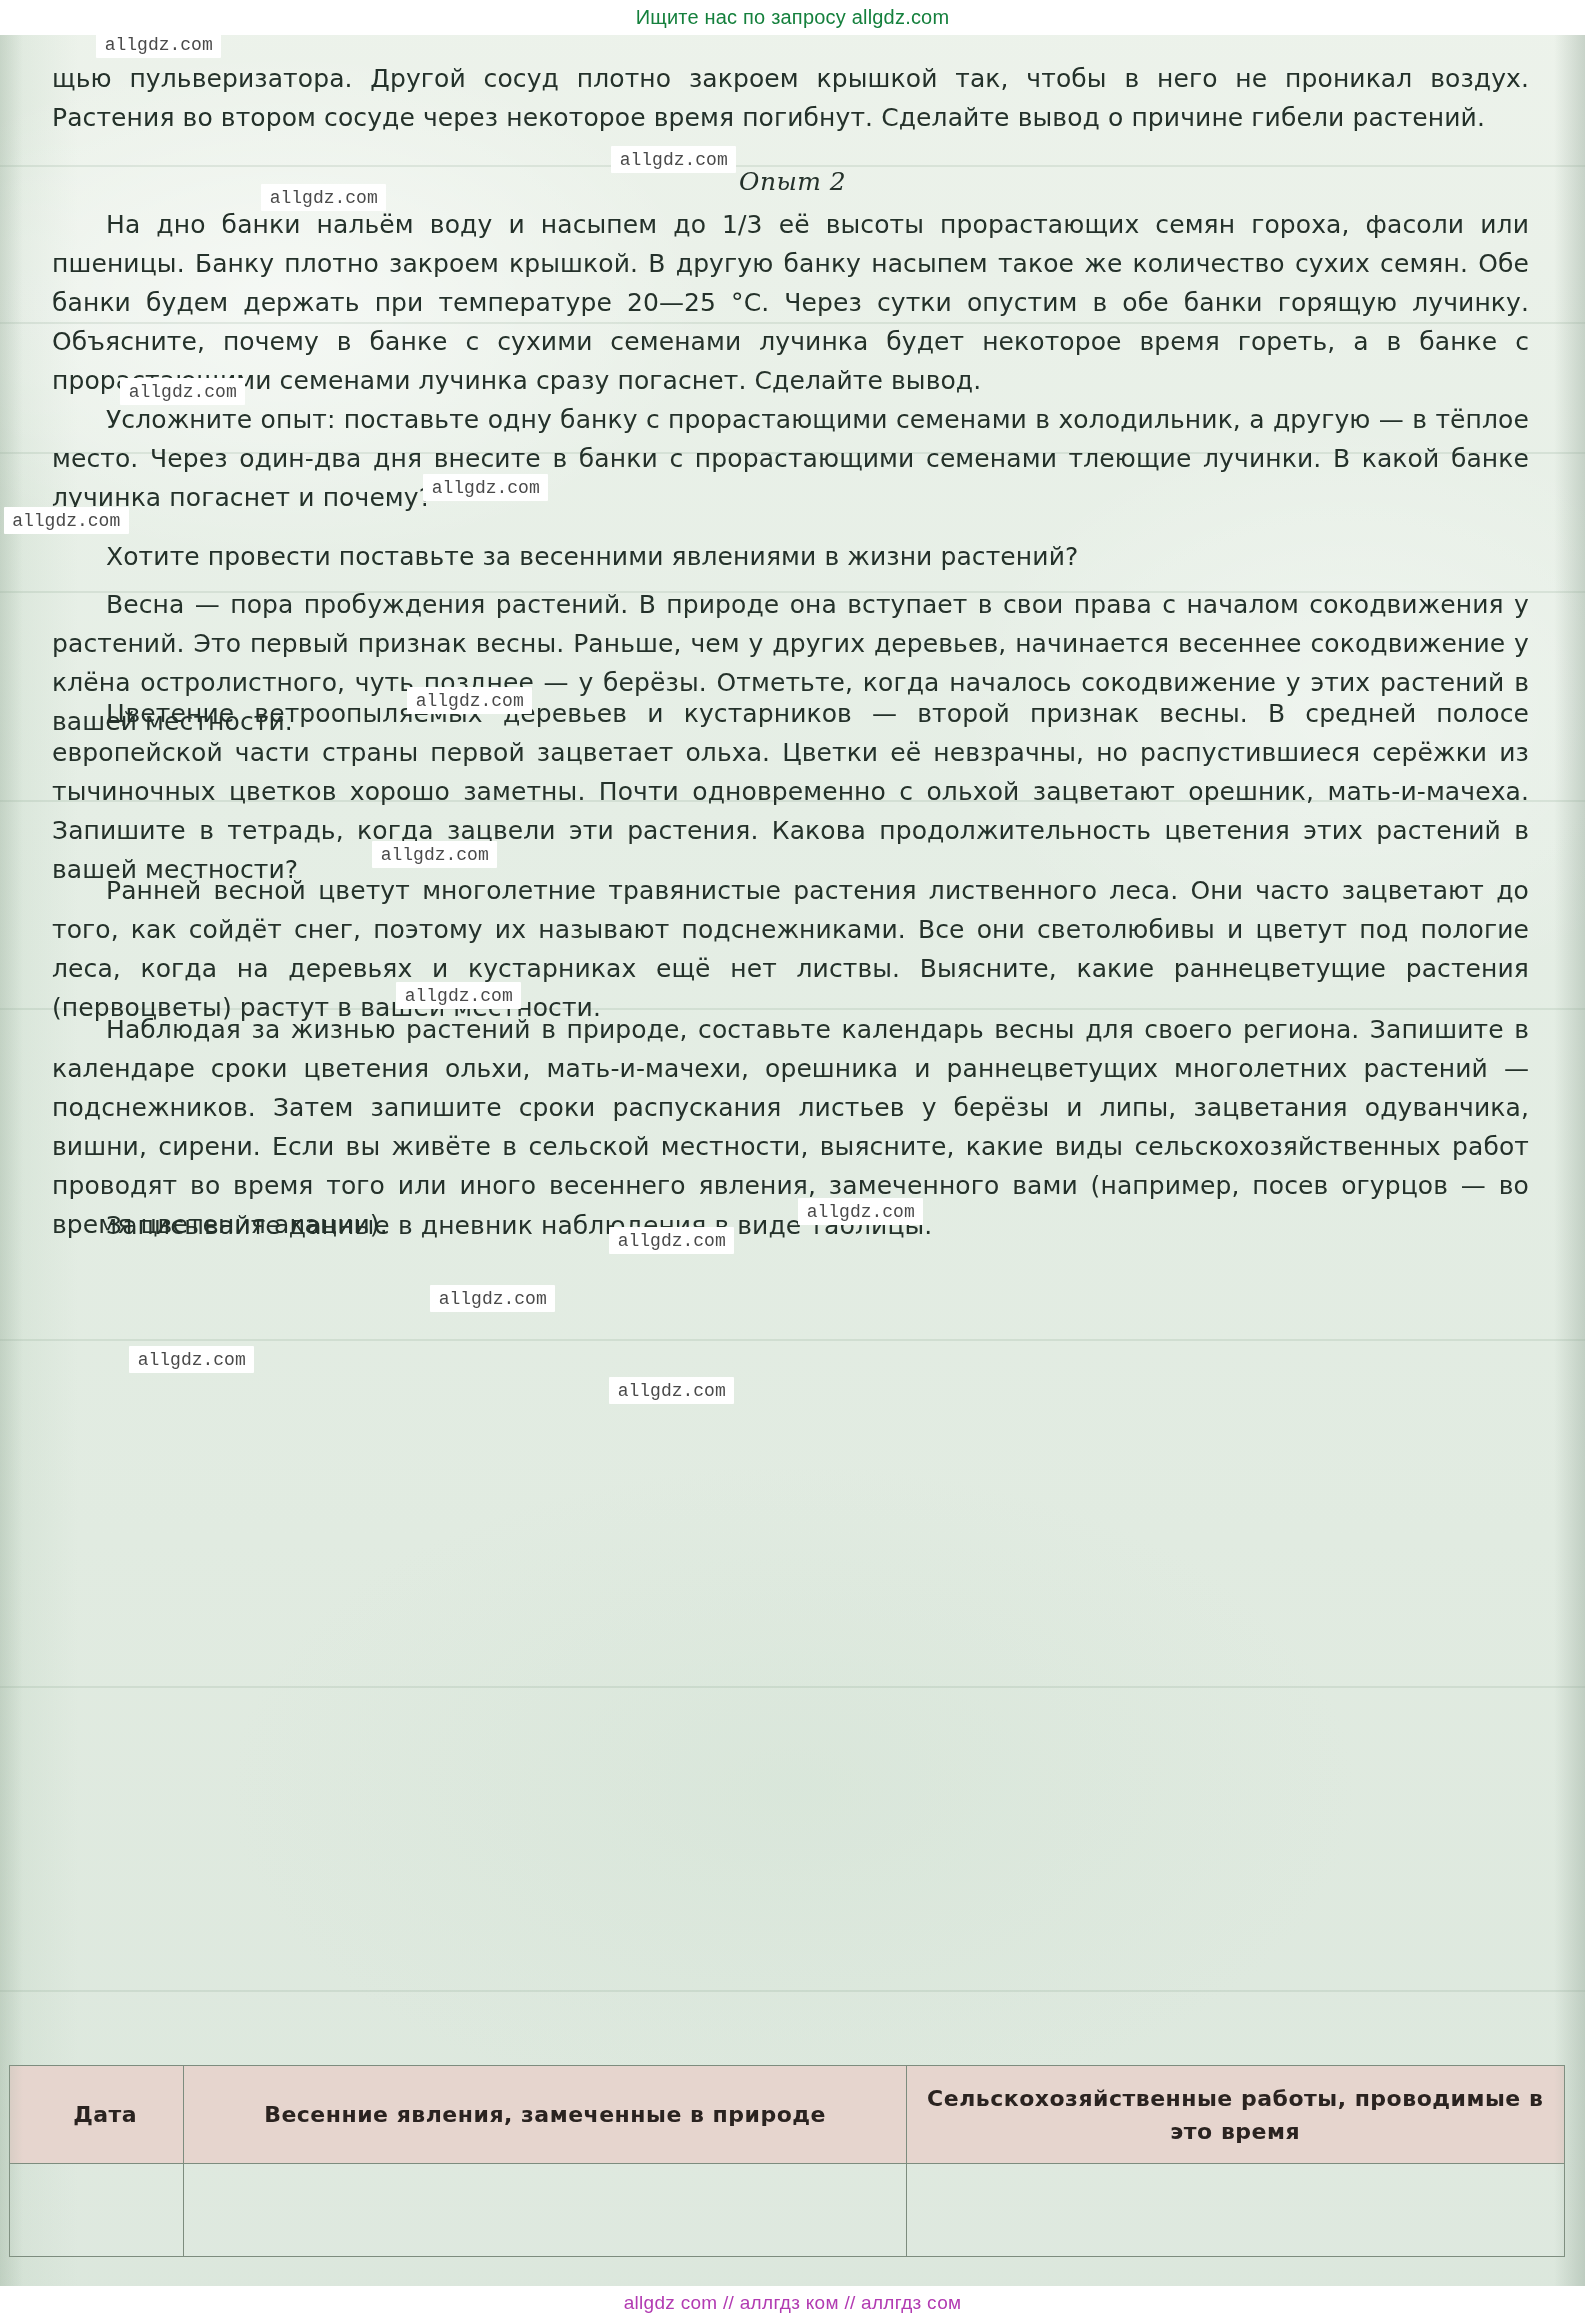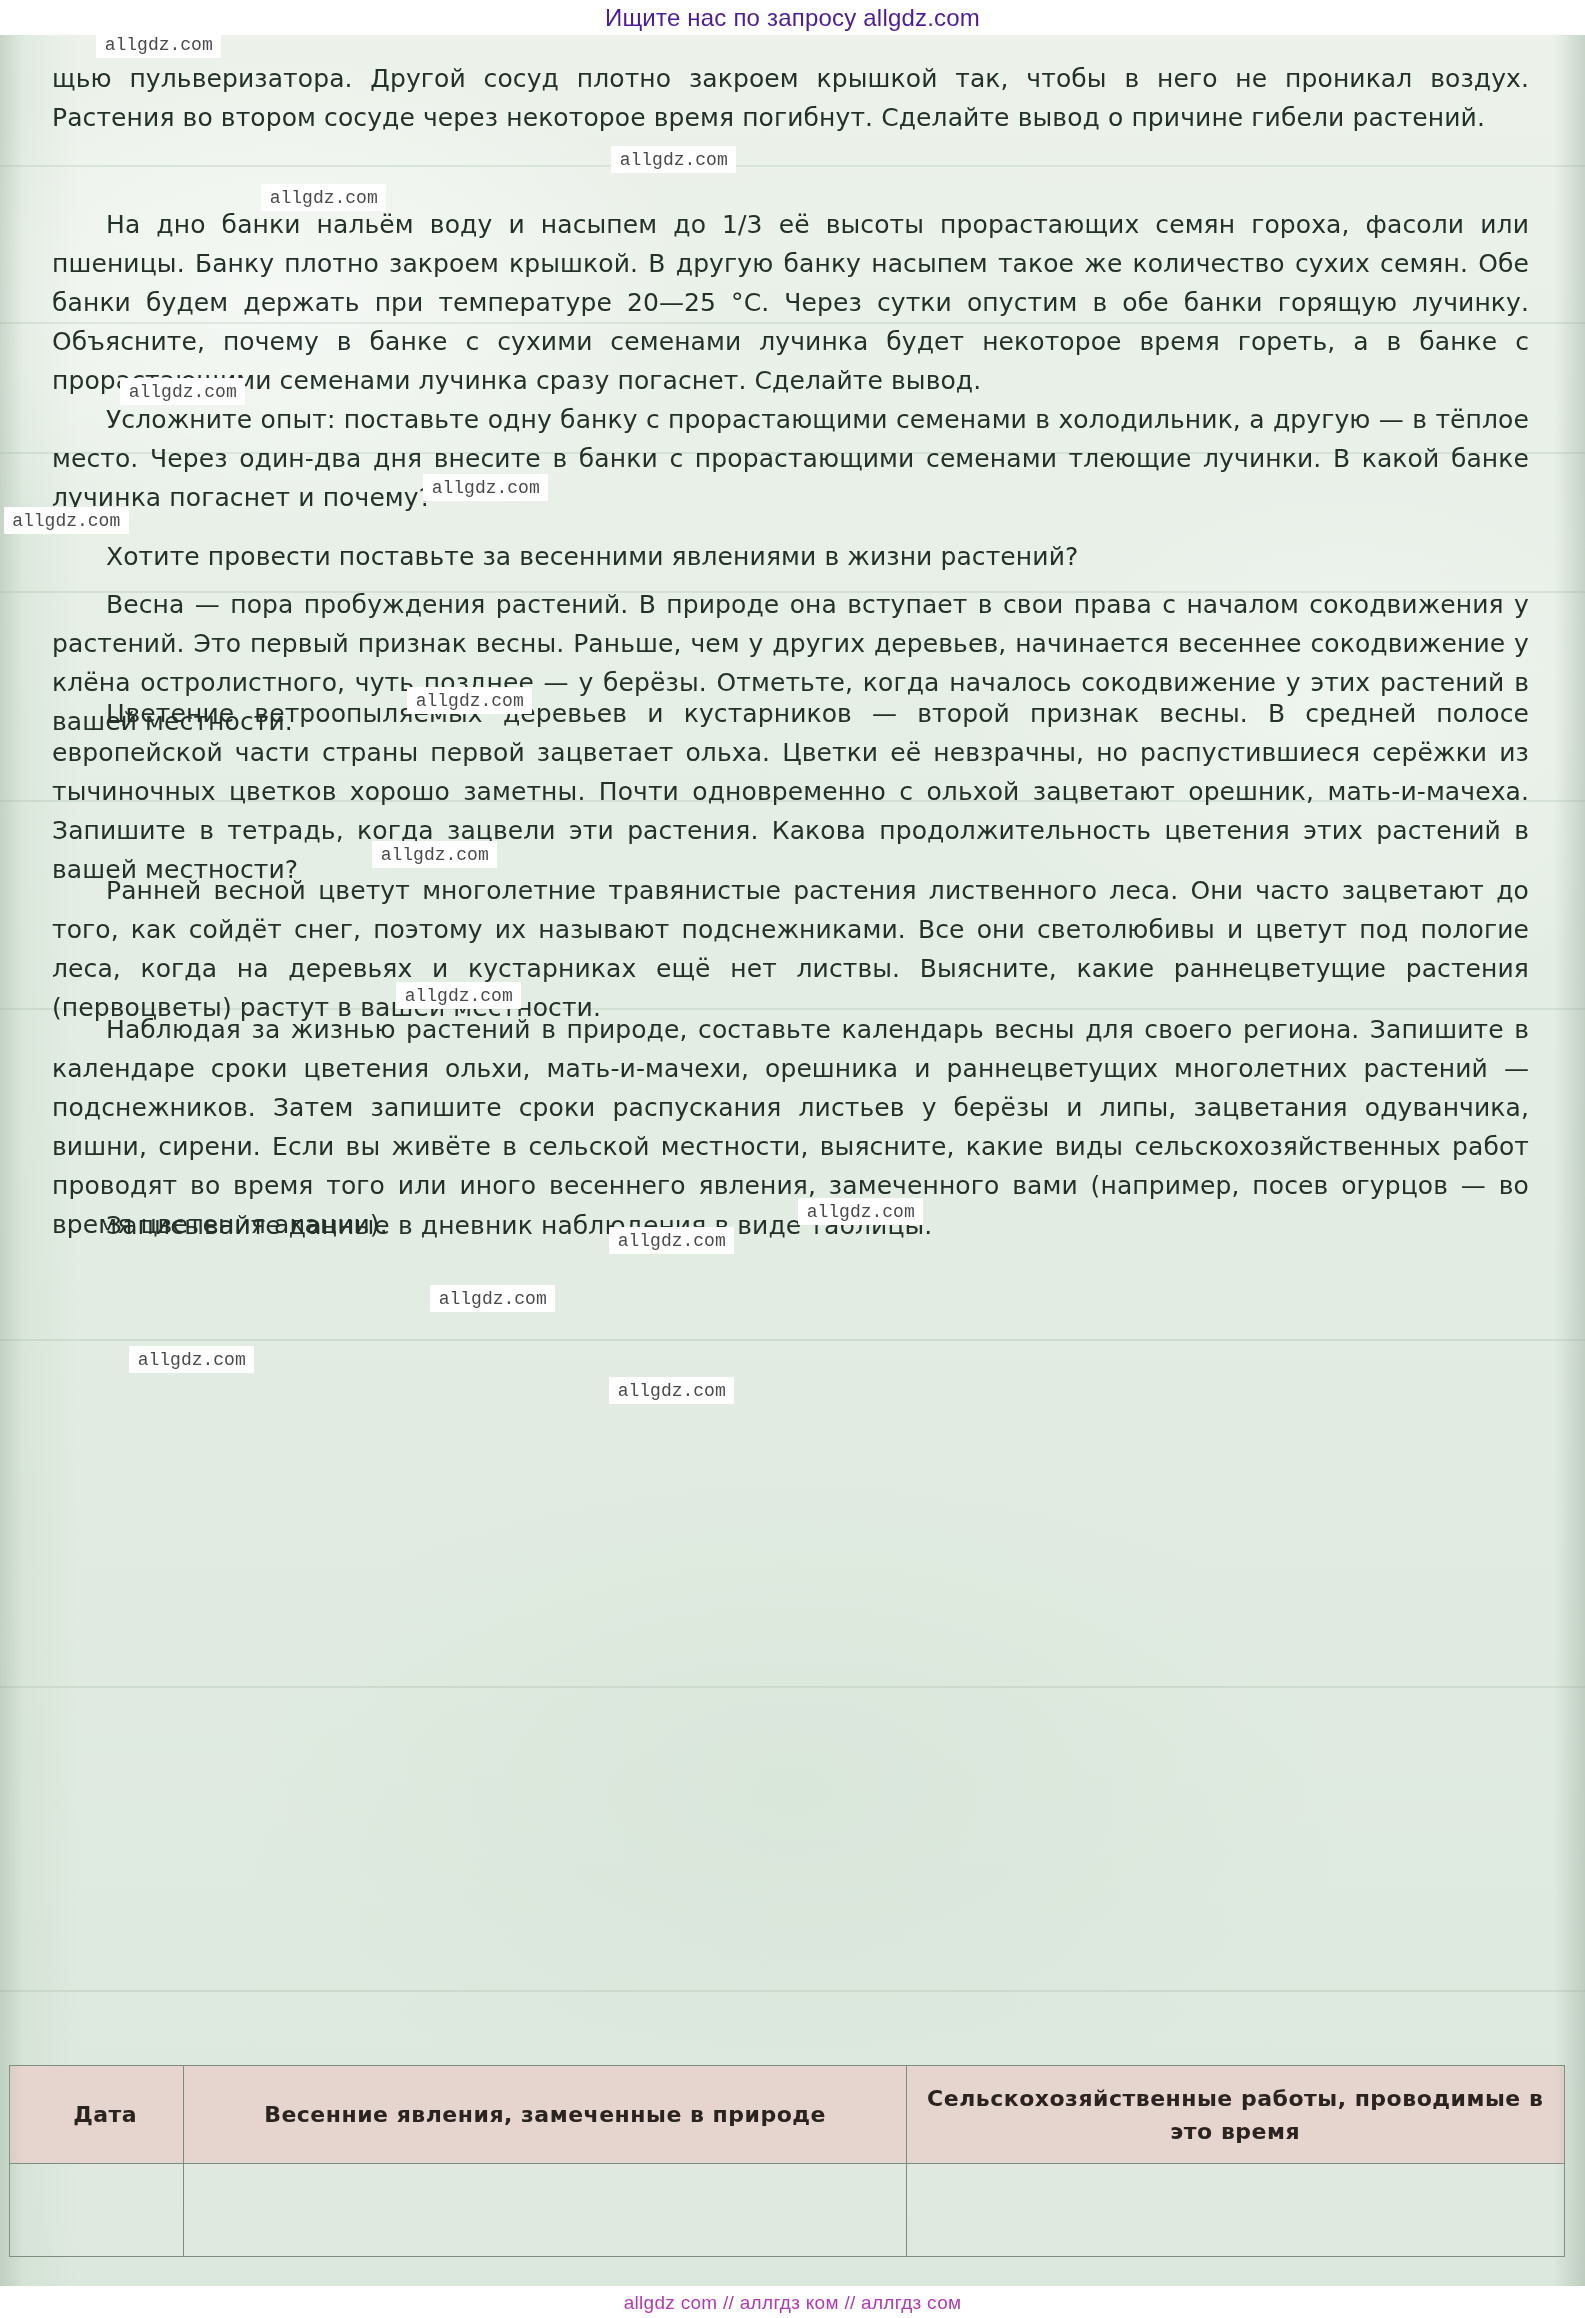--- a/index.html
+++ b/index.html
@@ -22,22 +22,22 @@
     left: 0;
     width: 1585px;
     height: 35px;
     display: flex;
     align-items: center;
     justify-content: center;
     background: #ffffff;
     z-index: 40;
   }
   .top-banner-text {
-    color: #4c1d95;
-    font-size: 24px;
+    color: #15803d;
+    font-size: 20px;
     font-family: "Liberation Sans", sans-serif;
     letter-spacing: 0.2px;
   }
 
   
   .page {
     position: absolute;
     top: 35px;
     left: 0;
     width: 1585px;
@@ -220,20 +220,21 @@
   <div class="bleed" style="top:765px;"></div>
   <div class="bleed" style="top:973px;"></div>
   <div class="bleed" style="top:1304px;"></div>
   <div class="bleed" style="top:1651px;"></div>
   <div class="bleed" style="top:1955px;"></div>
 
   <div class="content">
 
     <div class="para" style="left:52px; top:24px; width:1477px;">щью пульверизатора. Другой сосуд плотно закроем крышкой так, чтобы в него не проникал воздух. Растения во втором сосуде через некоторое время погибнут. Сделайте вывод о причине гибели растений.</div>
 
+    <div class="exp-title" style="top:132px;">Опыт 2</div>
 
     <div class="para indent" style="left:52px; top:170px; width:1477px;">На дно банки нальём воду и насыпем до 1/3 её высоты прорастающих семян гороха, фасоли или пшеницы. Банку плотно закроем крышкой. В другую банку насыпем такое же количество сухих семян. Обе банки будем держать при температуре 20—25 °C. Через сутки опустим в обе банки горящую лучинку. Объясните, почему в банке с сухими семенами лучинка будет некоторое время гореть, а в банке с прорастающими семенами лучинка сразу погаснет. Сделайте вывод.</div>
 
     <div class="para indent" style="left:52px; top:365px; width:1477px;">Усложните опыт: поставьте одну банку с прорастающими семенами в холодильник, а другую — в тёплое место. Через один-два дня внесите в банки с прорастающими семенами тлеющие лучинки. В какой банке лучинка погаснет и почему?</div>
 
 
     <div class="para indent" style="left:52px; top:502px; width:1477px;">Хотите провести поставьте за весенними явлениями в жизни растений?</div>
 
     <div class="para indent" style="left:52px; top:550px; width:1477px;">Весна — пора пробуждения растений. В природе она вступает в свои права с началом сокодвижения у растений. Это первый признак весны. Раньше, чем у других деревьев, начинается весеннее сокодвижение у клёна остролистного, чуть позднее — у берёзы. Отметьте, когда началось сокодвижение у этих растений в вашей местности.</div>
 

